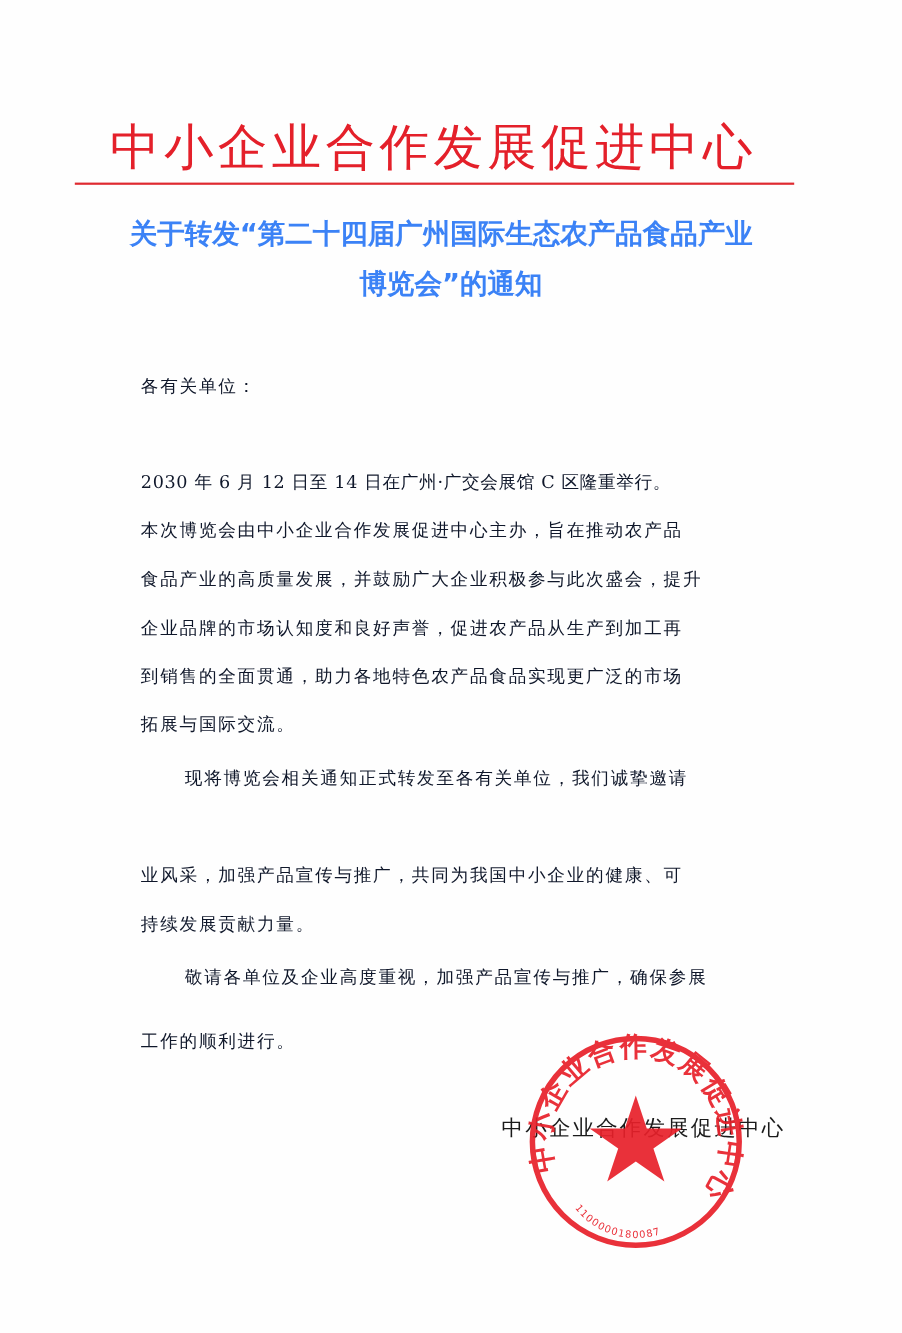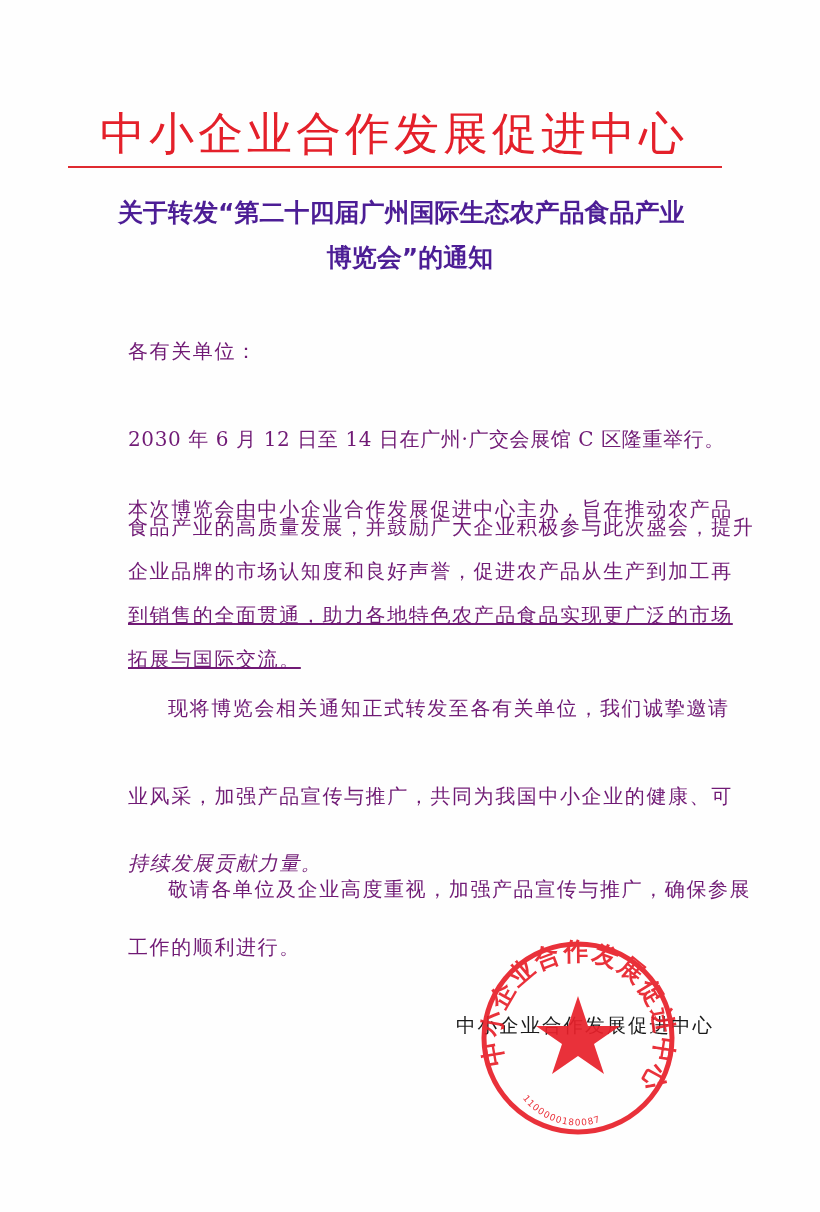--- a/index.html
+++ b/index.html
@@ -12,30 +12,30 @@
     font-size: 45px; color: #e4202a; letter-spacing: 4px;
     white-space: nowrap; line-height: 60px;
   }
   .red-rule {
     position: absolute; left: 68px; top: 166px; width: 654px; height: 2px;
     background: #df2a30;
   }
   .doc-title {
     position: absolute; left: 100px; width: 620px; text-align: center;
     font-family: "DejaVu Sans", "Liberation Sans", sans-serif;
-    font-weight: bold; font-size: 25px; color: #4c1d95; white-space: nowrap;
+    font-weight: bold; font-size: 25px; color: #3b82f6; white-space: nowrap;
     line-height: 40px;
   }
   .doc-title.l1 { top: 193px; left: 118px; text-align: left; }
   .doc-title.l2 { top: 238px; }
 
   .body-line {
     position: absolute; left: 128px;
     font-family: "DejaVu Serif", "Liberation Serif", serif;
-    font-size: 20px; color: #701a75; white-space: nowrap;
+    font-size: 16px; color: #0f172a; white-space: nowrap;
     line-height: 30px; letter-spacing: 1.6px;
   }
 
   .sign {
     position: absolute;
     font-family: "DejaVu Sans", "Liberation Sans", sans-serif;
     font-size: 19.5px; color: #1a1a1a; white-space: nowrap; letter-spacing: 2px;
     z-index: 1;
   }
   .stamp { position: absolute; left: 478px; top: 938px; width: 200px; height: 200px; z-index: 2; opacity: 0.92; }
@@ -47,29 +47,29 @@
 
   <div class="org-header">中小企业合作发展促进中心</div>
   <div class="red-rule"></div>
 
   <div class="doc-title l1">关于转发“第二十四届广州国际生态农产品食品产业</div>
   <div class="doc-title l2">博览会”的通知</div>
 
   <div class="body-line" style="top:336px;">各有关单位：</div>
 
   <div class="body-line" style="top:424px; letter-spacing:0.6px;">2030 年 6 月 12 日至 14 日在广州·广交会展馆 C 区隆重举行。</div>
-  <div class="body-line" style="top:494px;font-family:Liberation Serif, serif;">本次博览会由中小企业合作发展促进中心主办，旨在推动农产品</div>
+  <div class="body-line" style="top:468px;font-family:Liberation Serif, serif;">本次博览会由中小企业合作发展促进中心主办，旨在推动农产品</div>
   <div class="body-line" style="top:512px;">食品产业的高质量发展，并鼓励广大企业积极参与此次盛会，提升</div>
   <div class="body-line" style="top:556px;">企业品牌的市场认知度和良好声誉，促进农产品从生产到加工再</div>
-  <div class="body-line" style="top:600px;text-decoration:underline;">到销售的全面贯通，助力各地特色农产品食品实现更广泛的市场</div>
-  <div class="body-line" style="top:644px;text-decoration:underline;">拓展与国际交流。</div>
+  <div class="body-line" style="top:600px;">到销售的全面贯通，助力各地特色农产品食品实现更广泛的市场</div>
+  <div class="body-line" style="top:644px;">拓展与国际交流。</div>
 
   <div class="body-line" style="top:693px; left:168px;">现将博览会相关通知正式转发至各有关单位，我们诚挚邀请</div>
   <div class="body-line" style="top:781px;">业风采，加强产品宣传与推广，共同为我国中小企业的健康、可</div>
-  <div class="body-line" style="top:848px;font-style:italic;">持续发展贡献力量。</div>
+  <div class="body-line" style="top:825px;">持续发展贡献力量。</div>
 
   <div class="body-line" style="top:874px; left:168px;">敬请各单位及企业高度重视，加强产品宣传与推广，确保参展</div>
   <div class="body-line" style="top:932px;">工作的顺利进行。</div>
 
   <div class="sign" style="left:456px; top:1012px;">中小企业合作发展促进中心</div>
 
   <svg class="stamp" viewBox="0 0 200 200">
     <defs>
       <path id="arcTop" d="M 32 138 A 78 78 0 1 1 168 138"></path>
       <path id="arcBot" d="M 38 150 A 70 70 0 0 0 162 150"></path>

